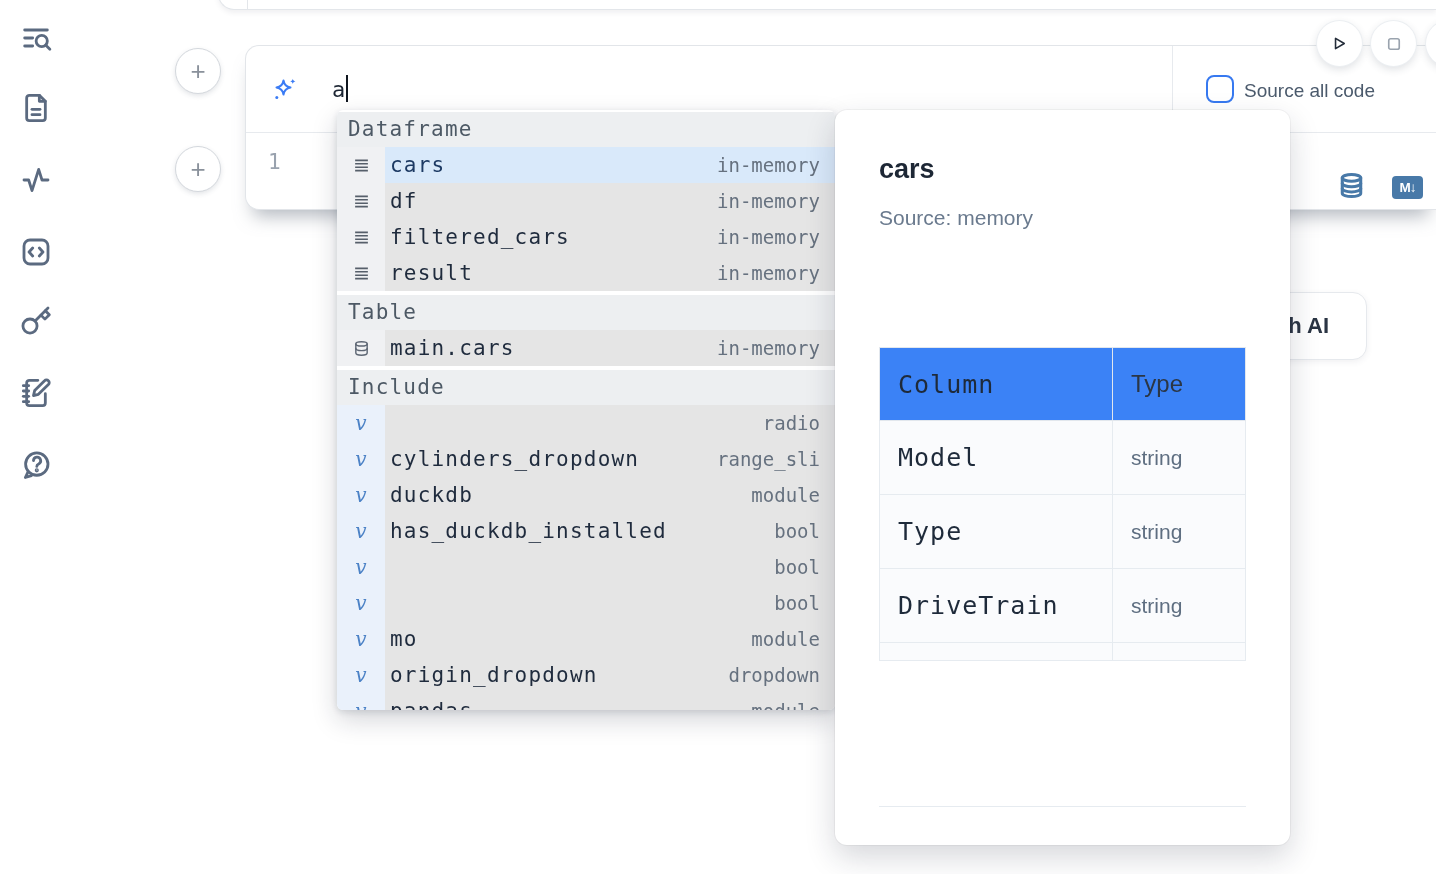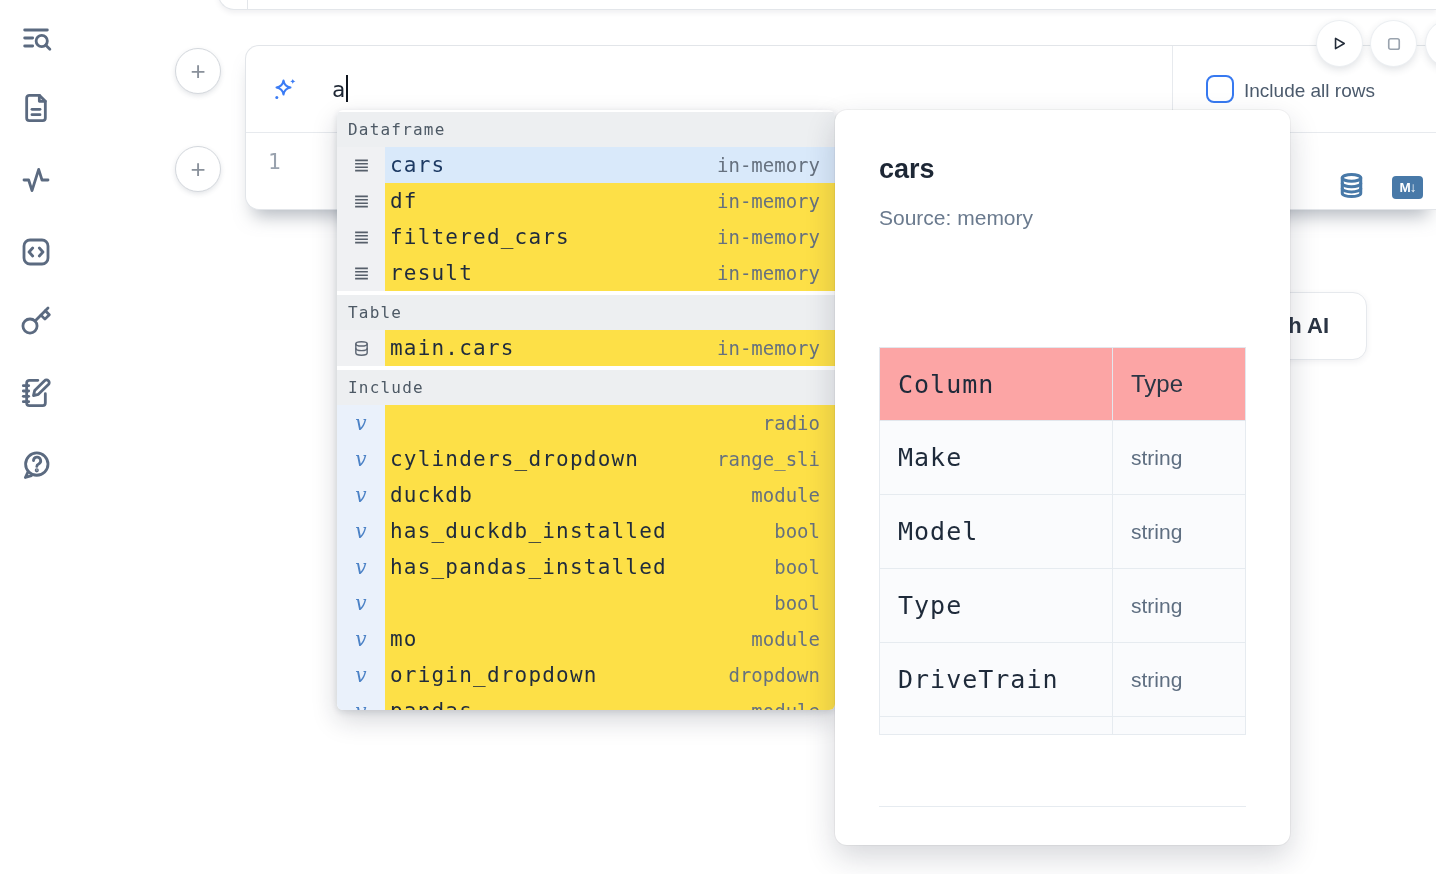--- a/index.html
+++ b/index.html
@@ -55,45 +55,45 @@
     border:1px solid #e6e9ed; border-radius:14px; box-shadow:0 2px 6px rgba(60,70,90,.08);
     z-index:4; cursor:pointer; text-align:right; line-height:66px; padding-right:37px;
     font-size:22px; font-weight:bold; color:#2b3544; }
 
   
   .dropdown { position:absolute; left:337px; top:110px; width:498px; height:600px; background:#fff;
     border-radius:6px; box-shadow:0 2px 6px rgba(20,30,50,.12), 0 10px 26px rgba(20,30,50,.18);
     overflow:hidden; z-index:10; padding-top:2px;
     font-family:"DejaVu Sans Mono", monospace; }
   .dd-header { height:35px; line-height:35px; background:#edeff1; color:#4d5965;
-    font-size:16px; letter-spacing:1.2px; padding-left:11px; margin-top:4px; }
+    font-size:21px; letter-spacing:1.2px; padding-left:11px; margin-top:4px; }
   .dd-header:first-child { margin-top:0; }
   .dd-row { display:flex; height:36px; cursor:pointer; }
   .dd-gutter { width:48px; flex:0 0 48px; display:flex; align-items:center; justify-content:center; }
   .dd-gutter.k-dataframe, .dd-gutter.k-table { background:#f0f1f3; }
   .dd-gutter.k-variable { background:#eaf1fb; }
   .dd-content { flex:1; display:flex; align-items:center; padding-left:5px; padding-right:15px;
-    background:#fde047; min-width:0; overflow:hidden; }
+    background:#e5e5e5; min-width:0; overflow:hidden; }
   .dd-row.selected .dd-content { background:#d9e9fa; }
   .dd-name { font-size:21px; letter-spacing:1.2px; color:#1f2b3d; white-space:nowrap; }
   .dd-row.selected .dd-name { color:#1d3a63; }
   .dd-type { margin-left:auto; font-size:19px; color:#66717f; white-space:nowrap; flex:0 0 auto; }
   .v-glyph { font-family:"DejaVu Serif", serif; font-style:italic; font-size:20px; color:#4c82c6; }
 
   
   .preview { position:absolute; left:835px; top:110px; width:455px; height:735px; background:#fff;
     border-radius:12px; box-shadow:0 0 0 1px rgba(0,0,0,.04), 0 12px 30px rgba(25,35,55,.18); z-index:20; }
   .pv-title { position:absolute; left:44px; top:44px; font-size:27px; font-weight:bold; color:#1d2735; }
   .pv-source { position:absolute; left:44px; top:96px; font-size:21px; color:#6a7a8e; }
   .pv-pill { position:absolute; left:44px; top:146px; width:368px; height:47px; background:#eef2f6;
     border-radius:8px; line-height:47px; padding-left:16px; font-size:21px; color:#243044; }
   .pv-tablewrap { position:absolute; left:44px; top:237px; width:367px; height:460px; overflow:hidden;
     border-bottom:1px solid #e6ebf0; }
   .pv-table { border-collapse:collapse; width:100%; }
-  .pv-table th { height:73px; background:#fca5a5; font-weight:normal; font-size:24px; color:#2b3645;
+  .pv-table th { height:73px; background:#3b82f6; font-weight:normal; font-size:24px; color:#2b3645;
     text-align:left; padding-left:18px; border:1px solid #e2e7ed; }
   .pv-table td { height:74px; background:#fafbfd; border:1px solid #e6ebf0; padding-left:18px; }
   .pv-table .col-name { width:233px; font-family:"DejaVu Sans Mono", monospace; font-size:25px;
     letter-spacing:1px; color:#1e2a3a; }
   .pv-table .col-type { font-size:21px; color:#5e6e81; }
   .pv-table tr.partial td { height:18px; }
 </style>
 </head>
 <body>
 
@@ -166,21 +166,21 @@
       <div class="sparkle">
         <svg viewBox="0 0 26 26" fill="none" stroke="#3b7cf5" stroke-width="2" stroke-linejoin="round">
           <path d="M11.5 3.5c.7 4.2 2.8 6.3 7 7-4.2.7-6.3 2.8-7 7-.7-4.2-2.8-6.3-7-7 4.2-.7 6.3-2.8 7-7z"></path>
           <path d="M20.8 1.8c.25 1.6 1.05 2.4 2.65 2.65-1.6.25-2.4 1.05-2.65 2.65-.25-1.6-1.05-2.4-2.65-2.65 1.6-.25 2.4-1.05 2.65-2.65z" fill="#3b7cf5" stroke="none"></path>
           <circle cx="4.8" cy="20.6" r="1.5" fill="#3b7cf5" stroke="none"></circle>
         </svg>
       </div>
       <div class="ai-input mono"><span>a</span><span class="caret"></span></div>
       <div class="v-divider"></div>
       <div class="chk"></div>
-      <div class="chk-label">Include all rows</div>
+      <div class="chk-label">Source all code</div>
     </div>
     <div class="code-row">
       <div class="line-no mono">1</div>
       <div class="db-action">
         <svg viewBox="0 0 24 24" fill="none" stroke="#4879a8" stroke-width="2.7" stroke-linecap="round">
           <ellipse cx="12" cy="5.2" rx="8.2" ry="3"></ellipse>
           <path d="M3.8 5.2v13.6c0 1.7 3.7 3 8.2 3s8.2-1.3 8.2-3V5.2"></path>
           <path d="M3.8 10.1c0 1.7 3.7 3 8.2 3s8.2-1.3 8.2-3"></path>
           <path d="M3.8 14.7c0 1.7 3.7 3 8.2 3s8.2-1.3 8.2-3"></path>
         </svg>
@@ -297,21 +297,20 @@
         <div class="dd-content">
           <span class="dd-name">has_duckdb_installed</span>
           <span class="dd-type">bool</span>
         </div>
       </div>
       <div class="dd-row">
         <div class="dd-gutter k-variable">
           <span class="v-glyph">v</span>
         </div>
         <div class="dd-content">
-          <span class="dd-name">has_pandas_installed</span>
           <span class="dd-type">bool</span>
         </div>
       </div>
       <div class="dd-row">
         <div class="dd-gutter k-variable">
           <span class="v-glyph">v</span>
         </div>
         <div class="dd-content">
           <span class="dd-type">bool</span>
         </div>
@@ -350,24 +349,20 @@
     <div class="pv-source">Source: memory</div>
     <div class="pv-tablewrap">
       <table class="pv-table">
         <thead>
           <tr>
             <th class="col-name">Column</th>
             <th class="col-type" style="font-size:24px;color:#2b3645">Type</th>
           </tr>
         </thead>
         <tbody id="schema-body">
-            <tr>
-              <td class="col-name">Make</td>
-              <td class="col-type">string</td>
-            </tr>
             <tr>
               <td class="col-name">Model</td>
               <td class="col-type">string</td>
             </tr>
             <tr>
               <td class="col-name">Type</td>
               <td class="col-type">string</td>
             </tr>
             <tr>
               <td class="col-name">DriveTrain</td>

